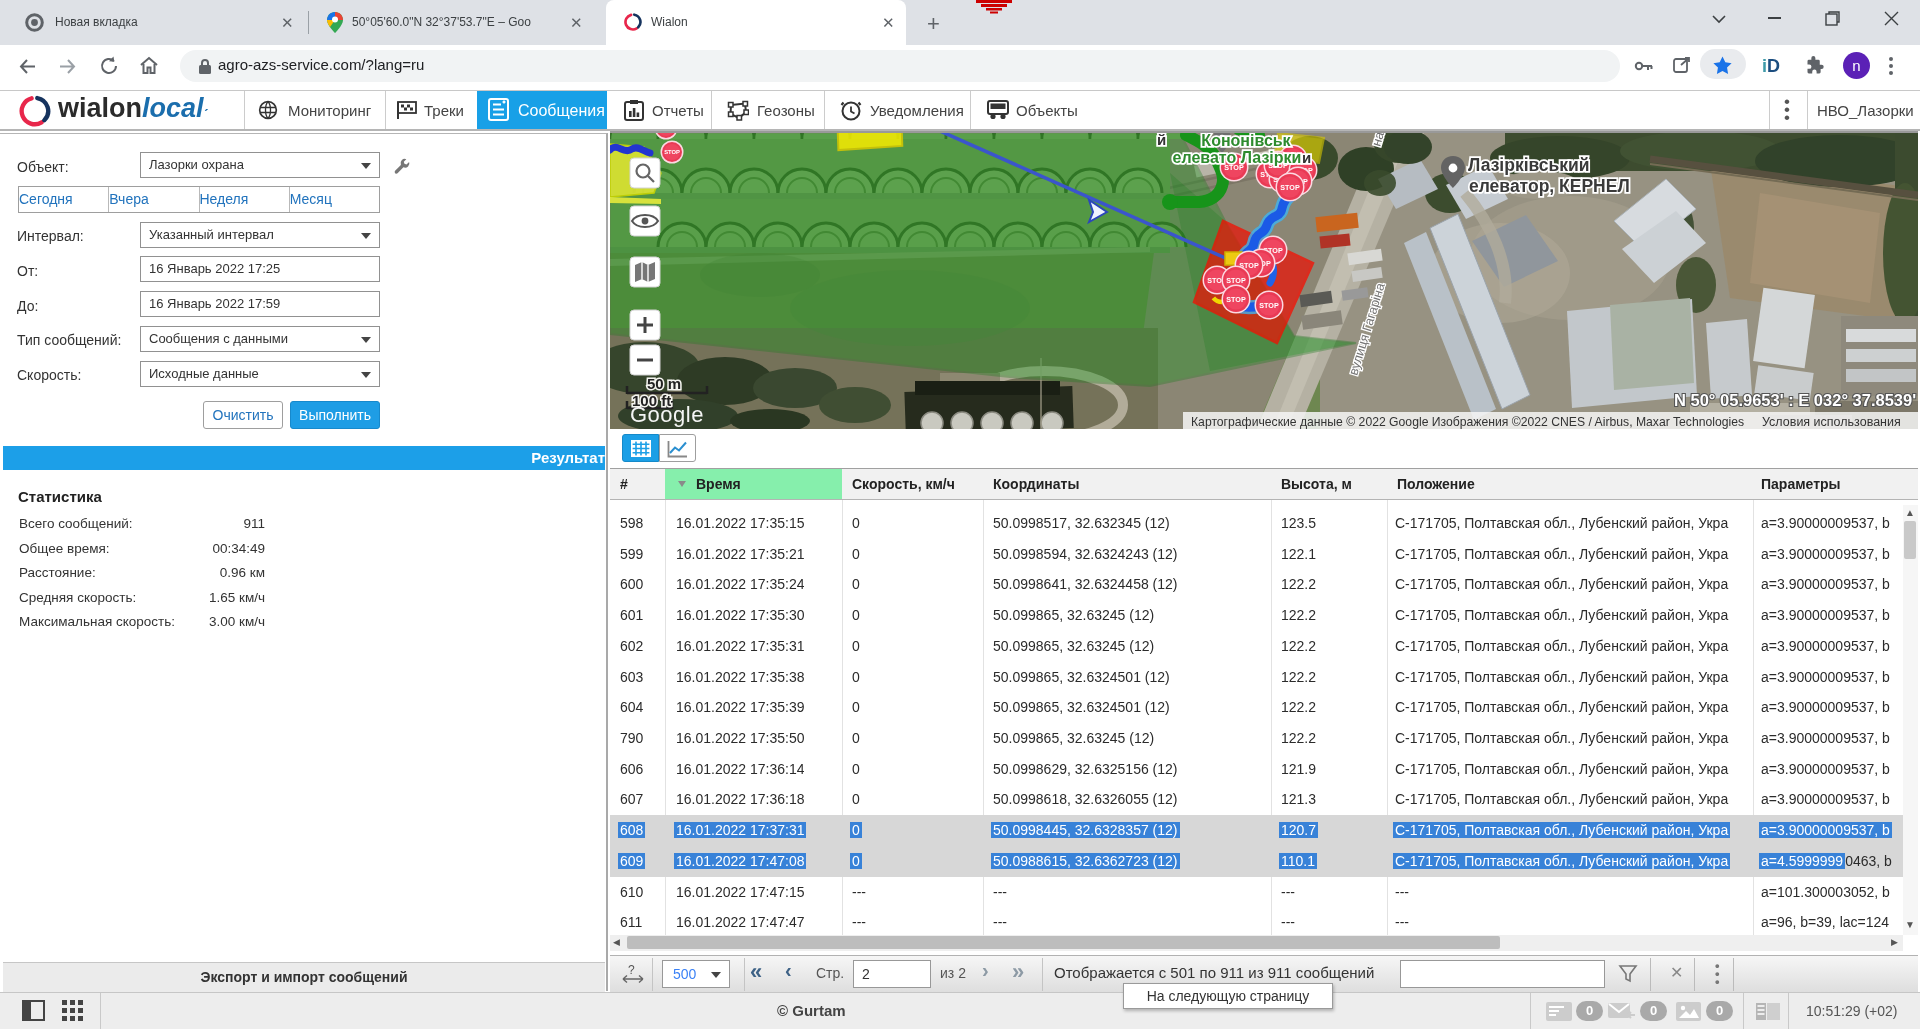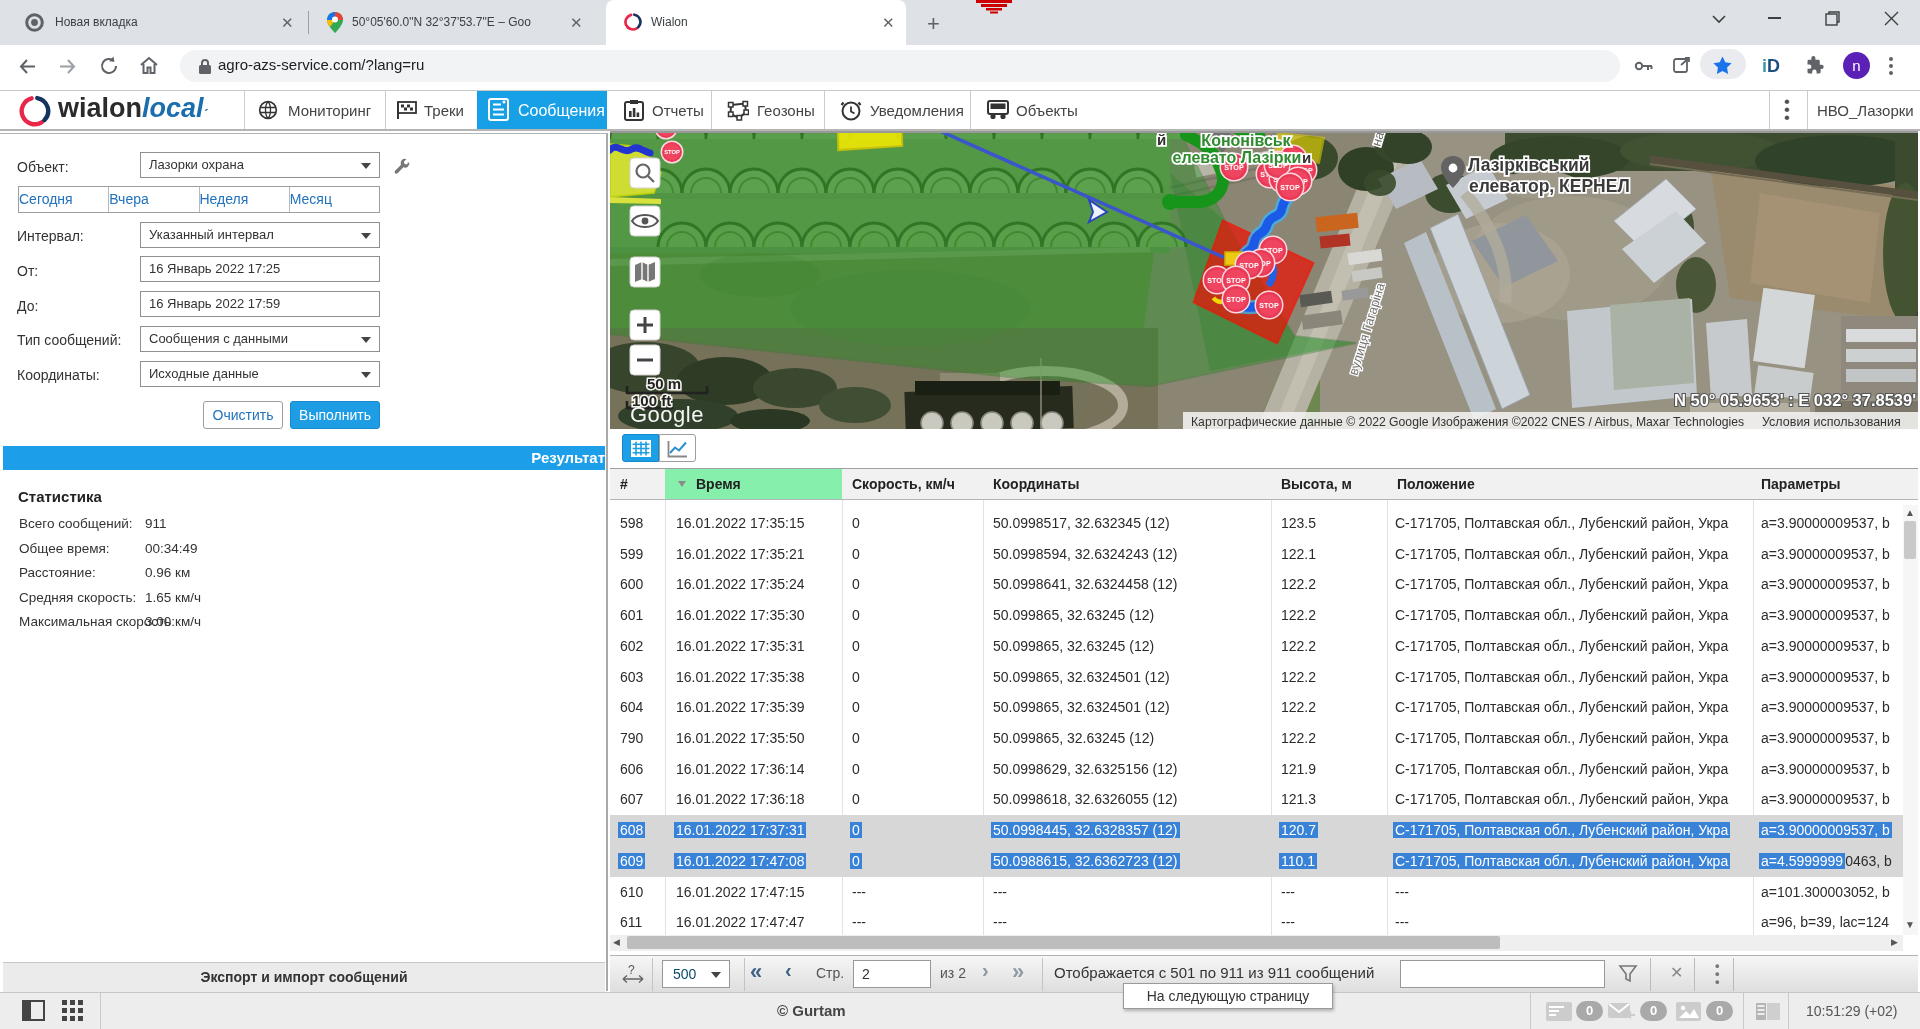--- a/index.html
+++ b/index.html
@@ -22,21 +22,21 @@
   
   #leftpanel { left:0; top:133px; width:608px; height:858px; background:#fff; border-right:2px solid #a9a9a9; border-top:1px solid #b5b5b5; }
   .lbl { position:absolute; font-size:14px; color:#333; }
   .ctl { position:absolute; left:140px; width:240px; height:26px; background:#fff; border:1px solid #919191; font-size:13px; color:#333; line-height:24px; padding-left:8px; }
   .ddarr { position:absolute; right:8px; top:10px; width:0; height:0; border-left:5px solid transparent; border-right:5px solid transparent; border-top:6px solid #444; }
   #quickbtns { position:absolute; left:18px; top:52px; width:362px; height:27px; border:1px solid #9e9e9e; background:#fff; display:flex; }
   #quickbtns div { flex:1; border-right:1px solid #b9b9b9; color:#2173bd; font-size:14px; text-align:left; line-height:25px; }
   #quickbtns div:last-child { border-right:none; }
   #resultbar { position:absolute; left:3px; top:312px; width:602px; height:24px; background:#1c9fe8; color:#fff; font-weight:bold; font-size:15px; text-align:right; line-height:24px; }
   .statlbl { position:absolute; left:19px; font-size:13.5px; color:#333; }
-  .statval { position:absolute; left:145px; width:120px; font-size:13.5px; color:#333; text-align:left; }
+  .statval { position:absolute; left:145px; width:120px; font-size:13.5px; color:#333; text-align:right; }
   #exportbar { position:absolute; left:3px; top:828px; width:602px; height:30px; background:#ebebeb; border-top:1px solid #c6c6c6; font-weight:bold; font-size:14px; color:#333; text-align:center; line-height:29px; }
   
   #map { left:610px; top:131px; width:1308px; height:298px; border-top:2px solid #999; background:#8f8b80; }
   
   #tablewrap { left:610px; top:429px; width:1308px; height:563px; background:#fff; }
   .thead { position:absolute; top:39px; height:32px; background:#f1f1f1; border-top:1px solid #a0a0a0; border-bottom:1px solid #b4b4b4; font-weight:bold; font-size:14px; color:#222; line-height:31px; }
   .trow { position:absolute; left:0; width:1293px; height:31px; font-size:14px; color:#2b2b2b; }
   .tcell { position:absolute; top:7px; white-space:nowrap; overflow:hidden; }
   .selrow { background:#d7d7d7; }
   .hl { background:#3882d8; color:#fff; padding:1px 2px; }
@@ -225,21 +225,21 @@
         <div>Месяц</div>
       </div>
     <div class="lbl" style="left:17px;top:94px">Интервал:</div>
     <div class="ctl" style="top:88px">Указанный интервал<span class="ddarr"></span></div>
     <div class="lbl" style="left:17px;top:129px">От:</div>
     <div class="ctl" style="top:122px">16 Январь 2022 17:25</div>
     <div class="lbl" style="left:17px;top:164px">До:</div>
     <div class="ctl" style="top:157px">16 Январь 2022 17:59</div>
     <div class="lbl" style="left:17px;top:198px">Тип сообщений:</div>
     <div class="ctl" style="top:192px">Сообщения с данными<span class="ddarr"></span></div>
-    <div class="lbl" style="left:17px;top:233px">Координаты:</div>
+    <div class="lbl" style="left:17px;top:233px">Скорость:</div>
     <div class="ctl" style="top:227px">Исходные данные<span class="ddarr"></span></div>
     <div class="abs" style="left:203px;top:267px;width:80px;height:28px;background:#fff;border:1px solid #9e9e9e;border-radius:3px;color:#2173bd;font-size:14px;text-align:center;line-height:26px">Очистить</div>
     <div class="abs" style="left:290px;top:267px;width:90px;height:28px;background:#1e9de5;border:1px solid #1789cc;border-radius:3px;color:#fff;font-size:14px;text-align:center;line-height:26px">Выполнить</div>
     <div id="resultbar">Результат</div>
     <div class="abs" style="left:18px;top:354px;font-size:15px;font-weight:bold;color:#222">Статистика</div>
     <div class="statlbl" style="top:382px">Всего сообщений:</div>
       <div class="statval" style="top:382px">911</div>
     <div class="statlbl" style="top:407px">Общее время:</div>
       <div class="statval" style="top:407px">00:34:49</div>
     <div class="statlbl" style="top:431px">Расстояние:</div>
@@ -735,21 +735,21 @@
       <div style="position:absolute;left:3px;top:2px;font-size:9px;color:#555">◀</div>
       <div style="position:absolute;left:17px;top:1px;width:873px;height:13px;background:#bdbdbd;border-radius:2px"></div>
       <div style="position:absolute;left:1281px;top:2px;font-size:9px;color:#555">▶</div>
     </div>
 
     <div id="pagebar">
       <svg style="position:absolute;left:10px;top:6px" width="26" height="25" viewBox="0 0 26 25">
           <text x="8" y="12" font-size="12" fill="#555" font-family="Liberation Sans">?</text>
           <path d="M3 17 H20 M3 17 L7 13.5 M3 17 L7 20.5 M23 17 L19 13.5 M23 17 L19 20.5 M20 17 H23" stroke="#666" stroke-width="1.4" fill="none"></path>
         </svg>
-      <div class="abs" style="left:52px;top:4px;width:68px;height:28px;background:#fff;border:1px solid #989898;font-size:14px;color:#0c4a6e;line-height:26px;padding-left:10px">500<span class="ddarr" style="top:11px"></span></div>
+      <div class="abs" style="left:52px;top:4px;width:68px;height:28px;background:#fff;border:1px solid #989898;font-size:14px;color:#3b82f6;line-height:26px;padding-left:10px">500<span class="ddarr" style="top:11px"></span></div>
       <div class="abs" style="left:140px;top:3px;font-size:22px;color:#3e6286;font-weight:bold">«</div>
       <div class="abs" style="left:175px;top:3px;font-size:20px;color:#3e6286;font-weight:bold">‹</div>
       <div class="abs" style="left:206px;top:9px;font-size:14px;color:#555">Стр.</div>
       <div class="abs" style="left:243px;top:4px;width:78px;height:28px;background:#fff;border:1px solid #989898;font-size:14px;color:#333;line-height:26px;padding-left:8px">2</div>
       <div class="abs" style="left:330px;top:9px;font-size:14px;color:#555">из 2</div>
       <div class="abs" style="left:372px;top:3px;font-size:20px;color:#8d9aa5;font-weight:bold">›</div>
       <div class="abs" style="left:402px;top:3px;font-size:22px;color:#8d9aa5;font-weight:bold">»</div>
       <div class="abs" style="left:444px;top:8px;font-size:15px;color:#333">Отображается с 501 по 911 из 911 сообщений</div>
       <div class="abs" style="left:790px;top:4px;width:205px;height:28px;background:#fff;border:1px solid #989898"></div>
       <svg style="position:absolute;left:1008px;top:8px" width="20" height="20" viewBox="0 0 20 20">

